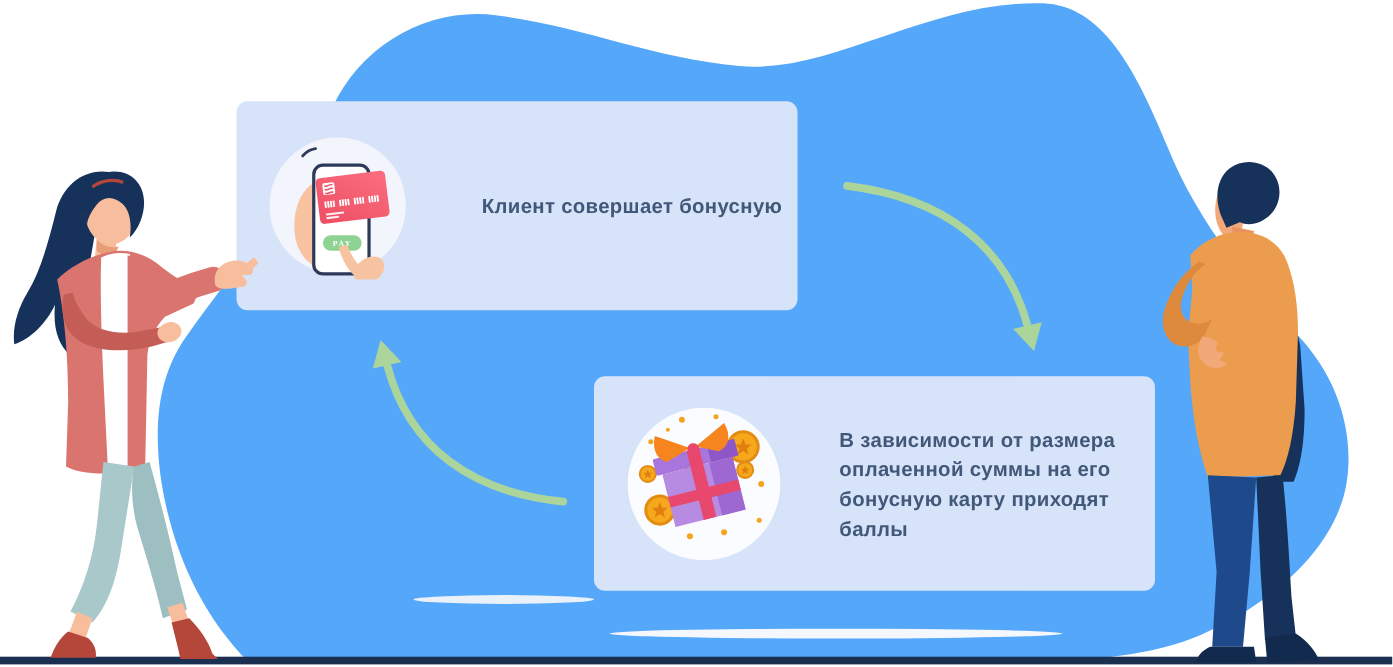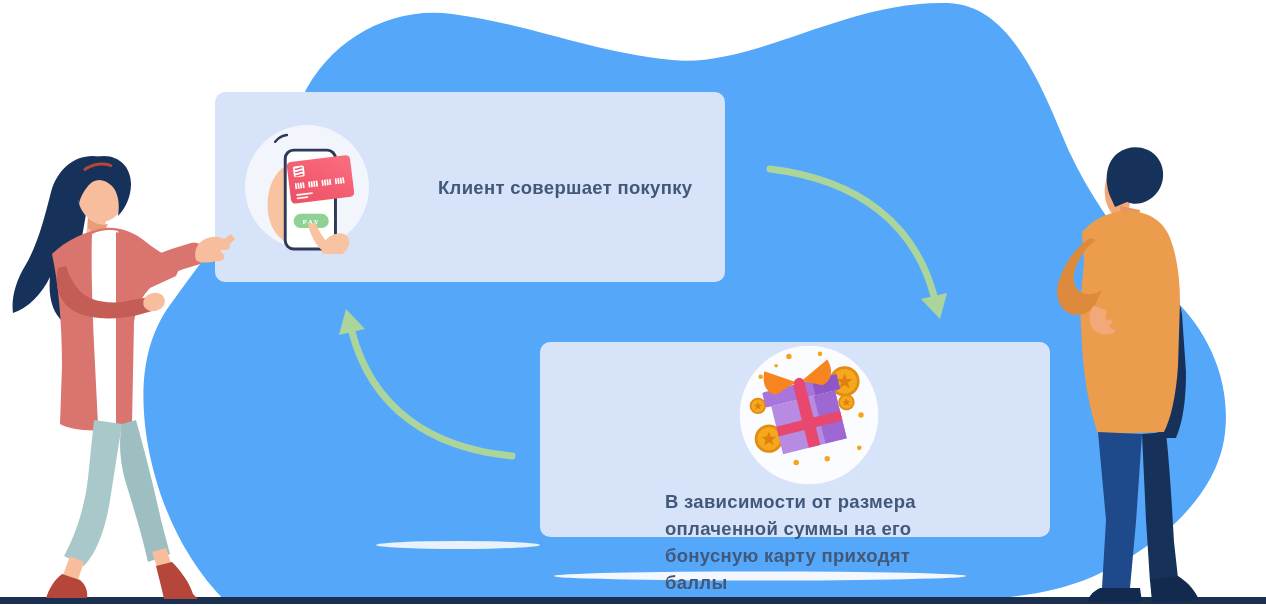--- a/index.html
+++ b/index.html
@@ -6,21 +6,21 @@
   .stage{
     position:relative;width:1266px;height:606px;overflow:hidden;
     font-family:"Liberation Sans", sans-serif;background:#ffffff;
   }
   .stage svg.layer{position:absolute;left:0;top:0;width:1266px;height:606px;display:block;}
   .step-card{
     position:absolute;background:#D7E3F9;border-radius:10px;
     display:flex;align-items:center;z-index:2;
   }
   .card-1{left:215px;top:92px;width:510px;height:190px;}
-  .card-2{left:540px;top:342px;width:510px;height:195px;flex-direction:column;}
+  .card-2{left:540px;top:342px;width:510px;height:195px;}
   .icon-circle{flex:0 0 auto;font-family:Liberation Serif, serif;}
   .card-1 .icon-circle{margin-left:25px;width:134px;height:134px;}
   .card-2 .icon-circle{margin-left:27px;width:146px;height:146px;}
   .icon-circle svg{width:100%;height:100%;display:block;}
   .card-label{
     color:#415879;font-size:18.5px;font-weight:600;letter-spacing:.3px;
     line-height:27px;
   }
   .card-1 .card-label{margin-left:64px;width:330px;}
   .card-2 .card-label{margin-left:50px;width:310px;}
@@ -96,21 +96,21 @@
         <g>
           <rect x="64" y="112" width="42" height="17" rx="8.5" fill="#8FD394"></rect>
           <text x="85" y="124" text-anchor="middle" font-size="8.5" font-weight="bold" letter-spacing="1.5" fill="#FFFFFF">PAY</text>
         </g>
         <g>
           <path d="M90,122 C94,133 100,142 107,149 L97,155 C89,147 84,136 81,125 Z" fill="#F8C3A0"></path>
           <ellipse cx="114" cy="150" rx="18" ry="13" transform="rotate(-35 114 150)" fill="#F8C3A0"></ellipse>
         </g>
       </svg>
     </div>
-    <div class="card-label">Клиент совершает покупку</div>
+    <div class="card-label">Клиент совершает бонусную</div>
   </div>
 
   <div class="step-card card-2">
     <div class="icon-circle">
       <svg viewBox="0 0 160 160">
         <circle cx="80" cy="80" r="76" fill="#FBFCFF"></circle>
         <g fill="#F6A41D">
           <circle cx="58" cy="16" r="3"></circle>
             <circle cx="92" cy="13" r="2.5"></circle>
             <circle cx="27" cy="38" r="2.5"></circle>

